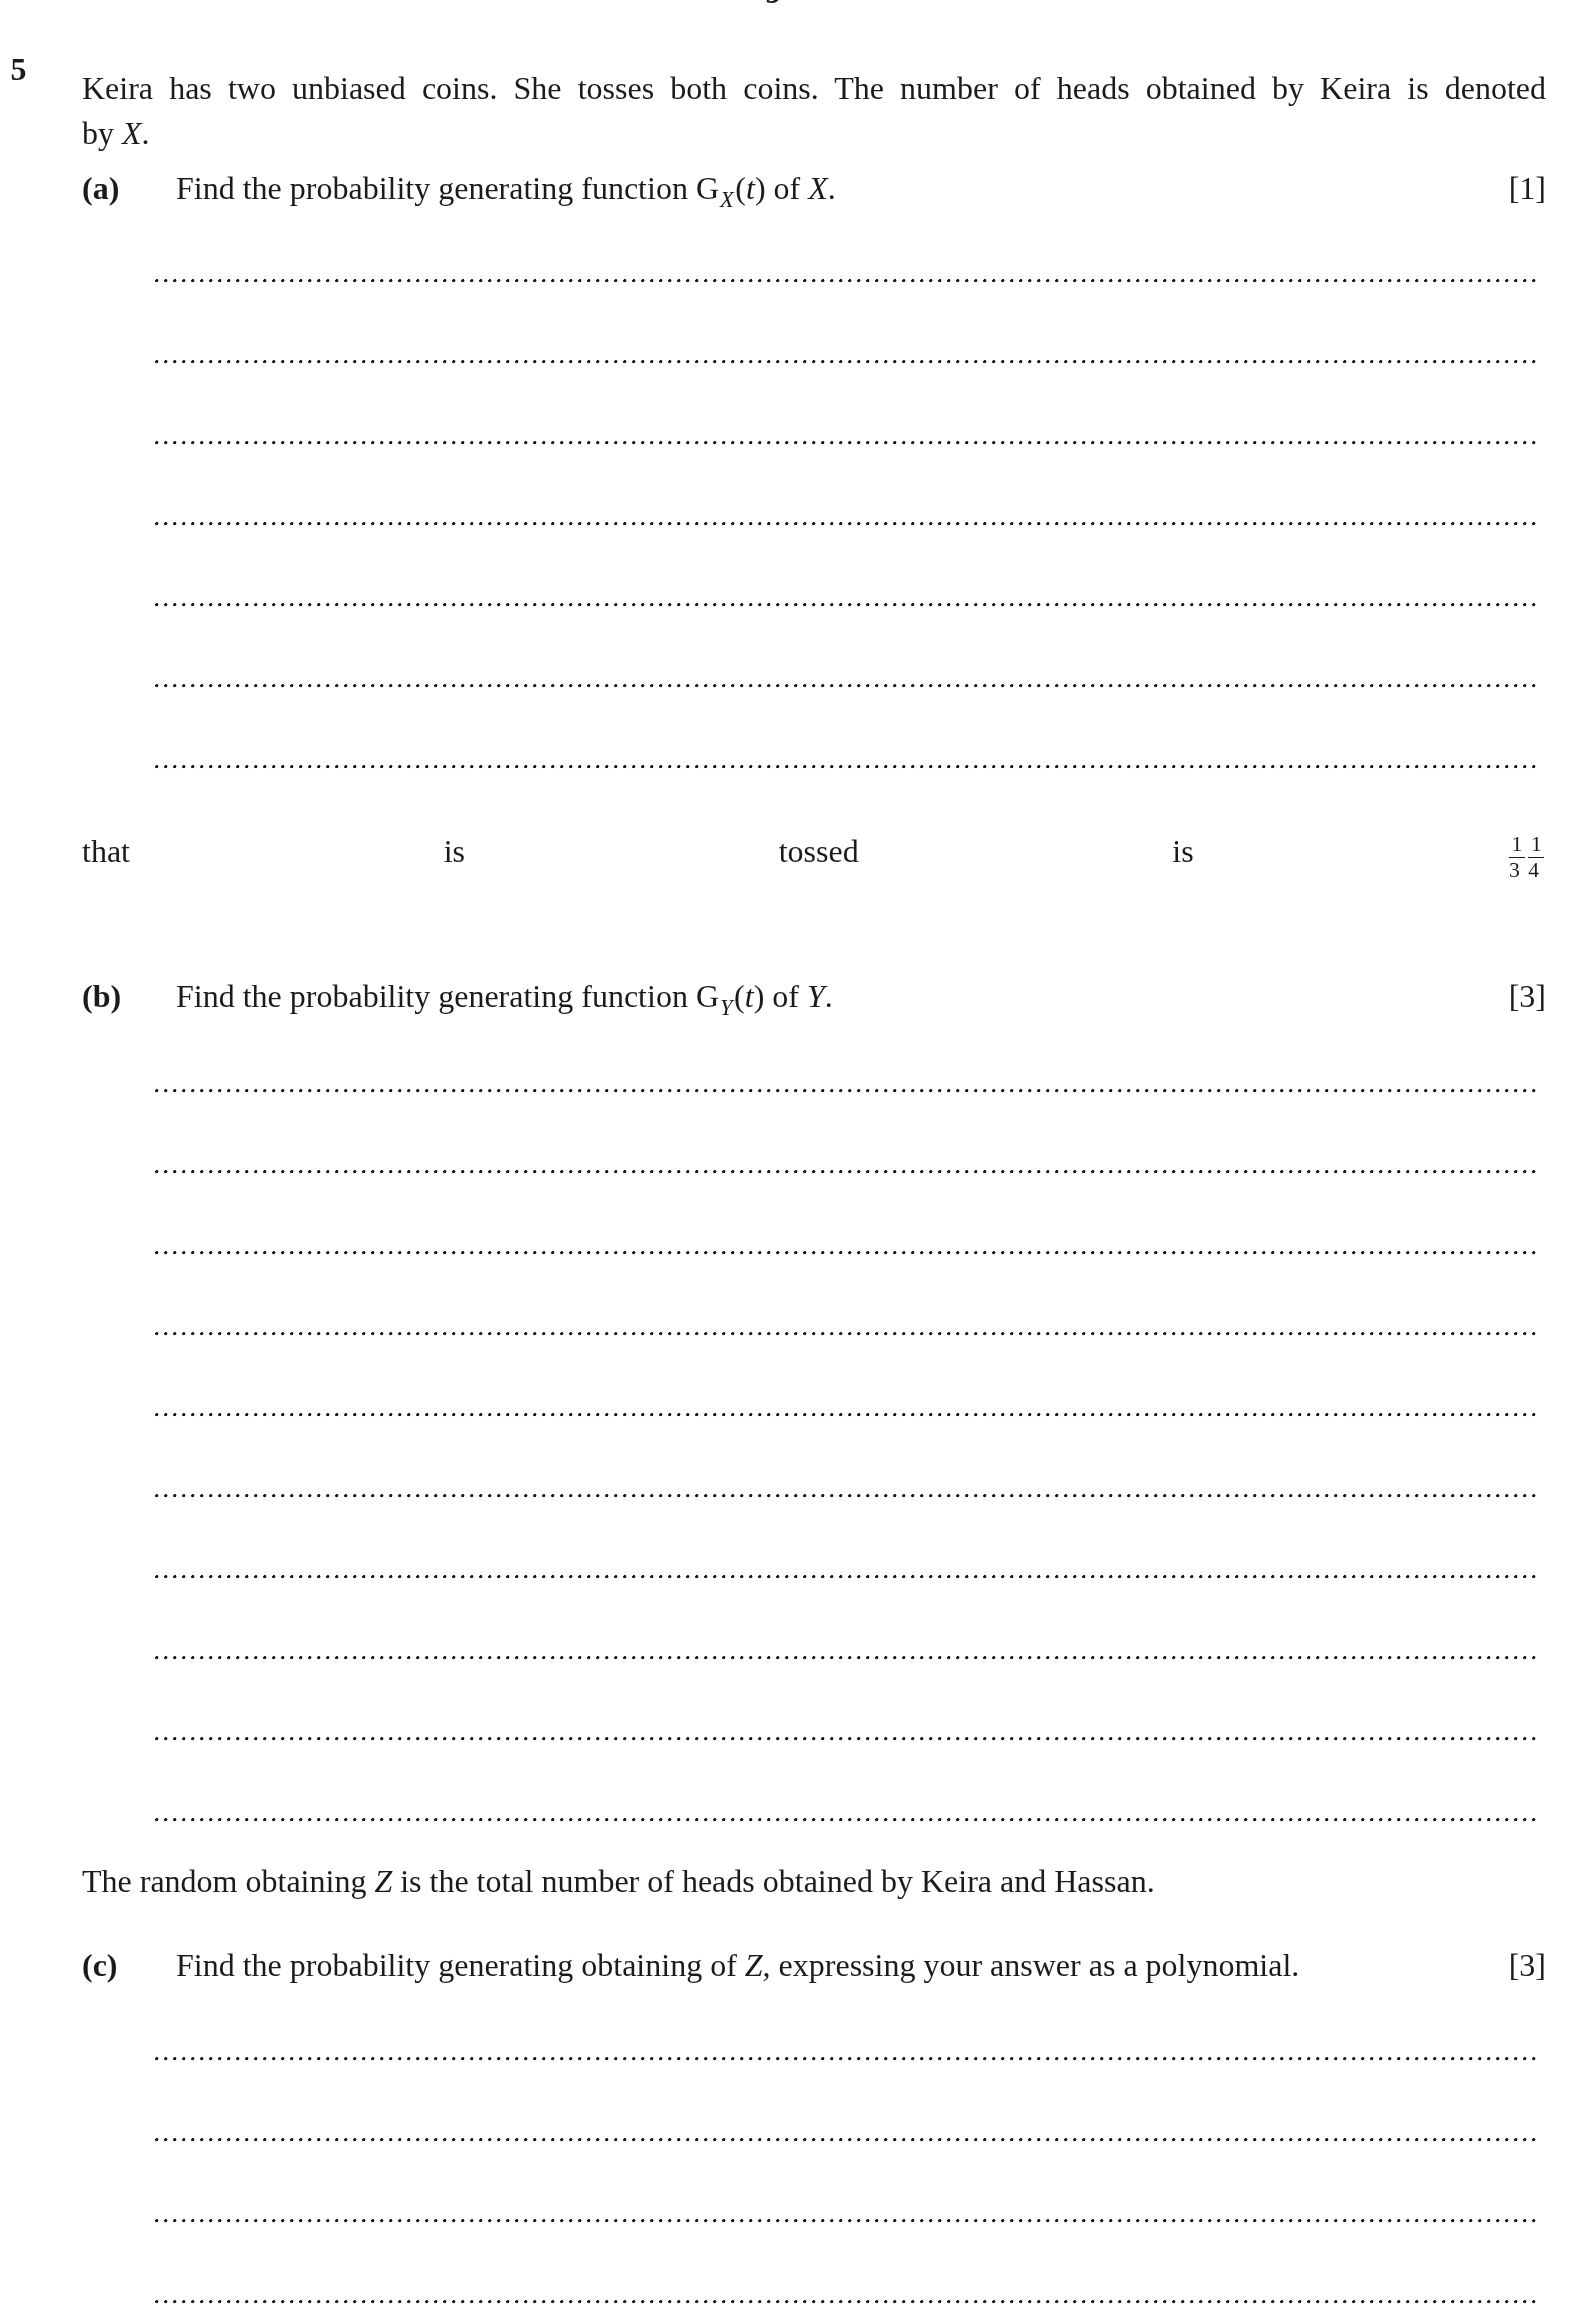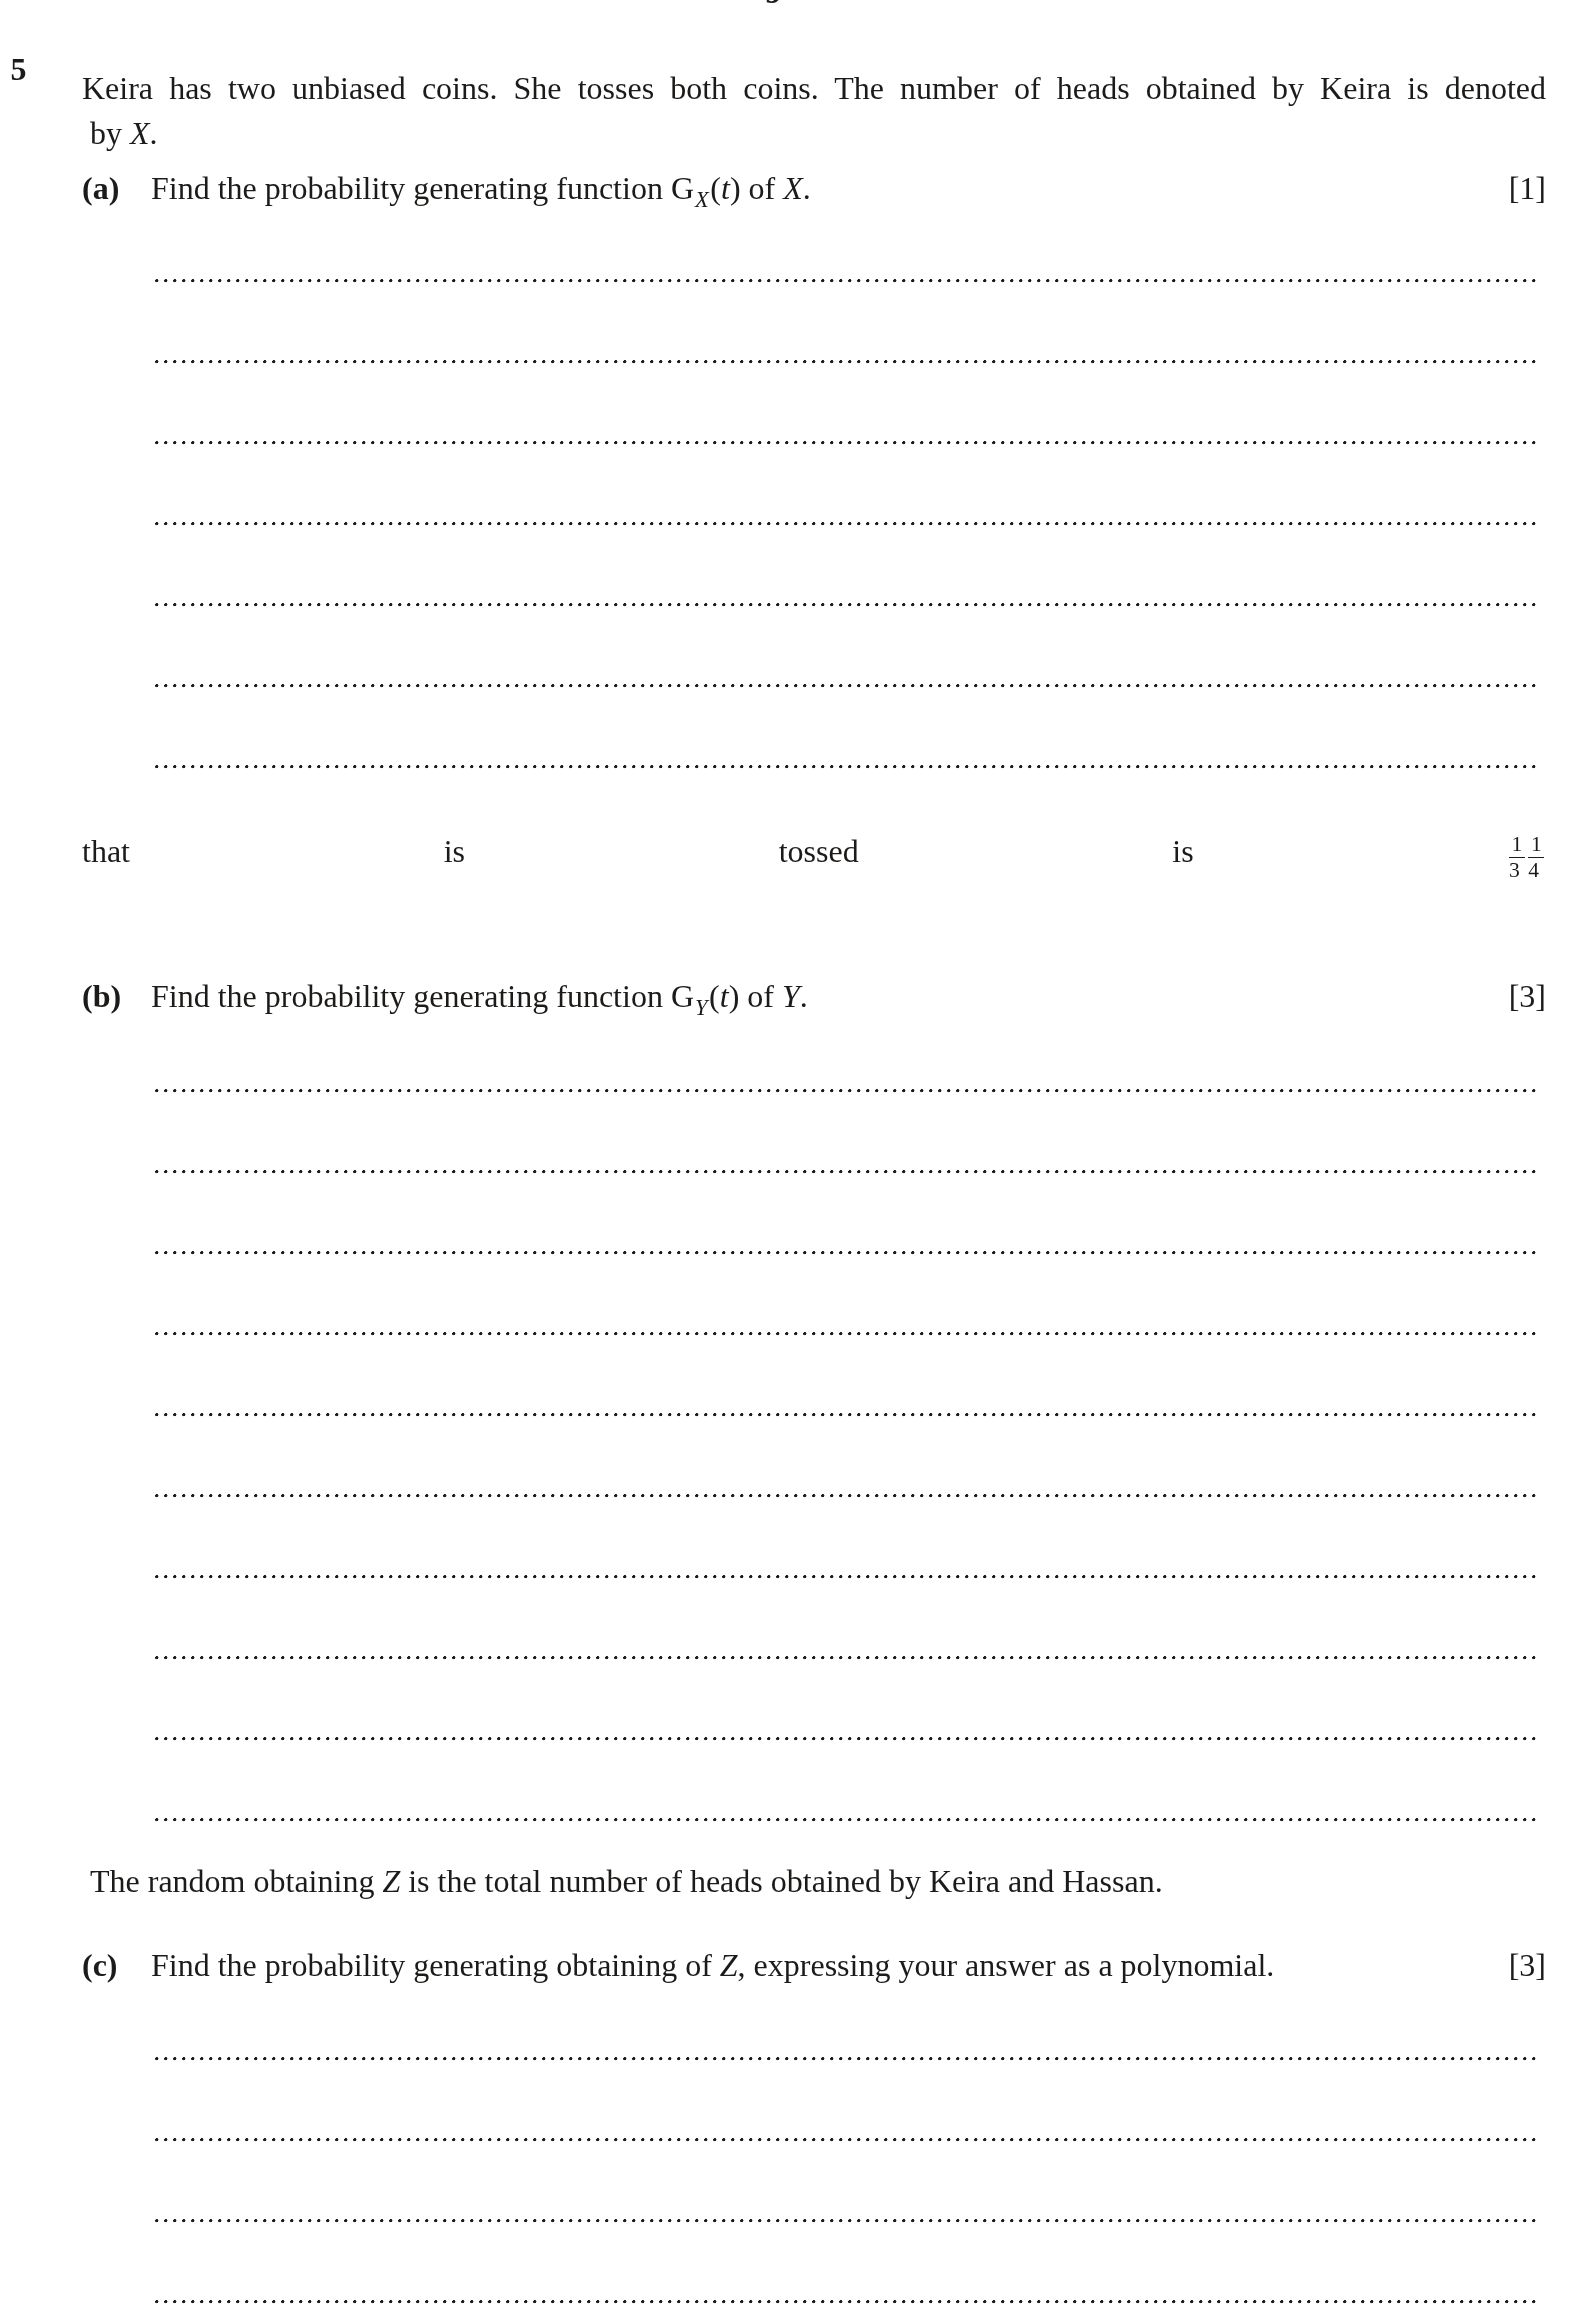--- a/index.html
+++ b/index.html
@@ -38,32 +38,31 @@
     text-align-last: justify;
     text-justify: inter-word;
     overflow: visible;
     margin-top: 19px;
   }
   .line {
     height: 45px;
     line-height: 45px;
     white-space: nowrap;
     overflow: visible;
-    margin-left: 8px;
   }
   .part-row {
     position: absolute;
     left: 82px;
     width: 1464px;
     display: flex;
     line-height: 45px;
     white-space: nowrap;
   }
   .plabel { flex: 0 0 69px; font-weight: bold; }
-  .ptext  { flex: 1 1 auto; min-width: 0; }
+  .ptext  { flex: 1 1 auto; min-width: 0; margin-left: 25px; }
   .marks  { margin-left: auto; }
   i, .var { font-style: italic; }
   sub.gsub {
     font-size: 22.5px;
     font-style: italic;
     line-height: 0;
     vertical-align: -7.8px;
     margin: 0 1.7px 0 0.9px;
   }
   .frac {

